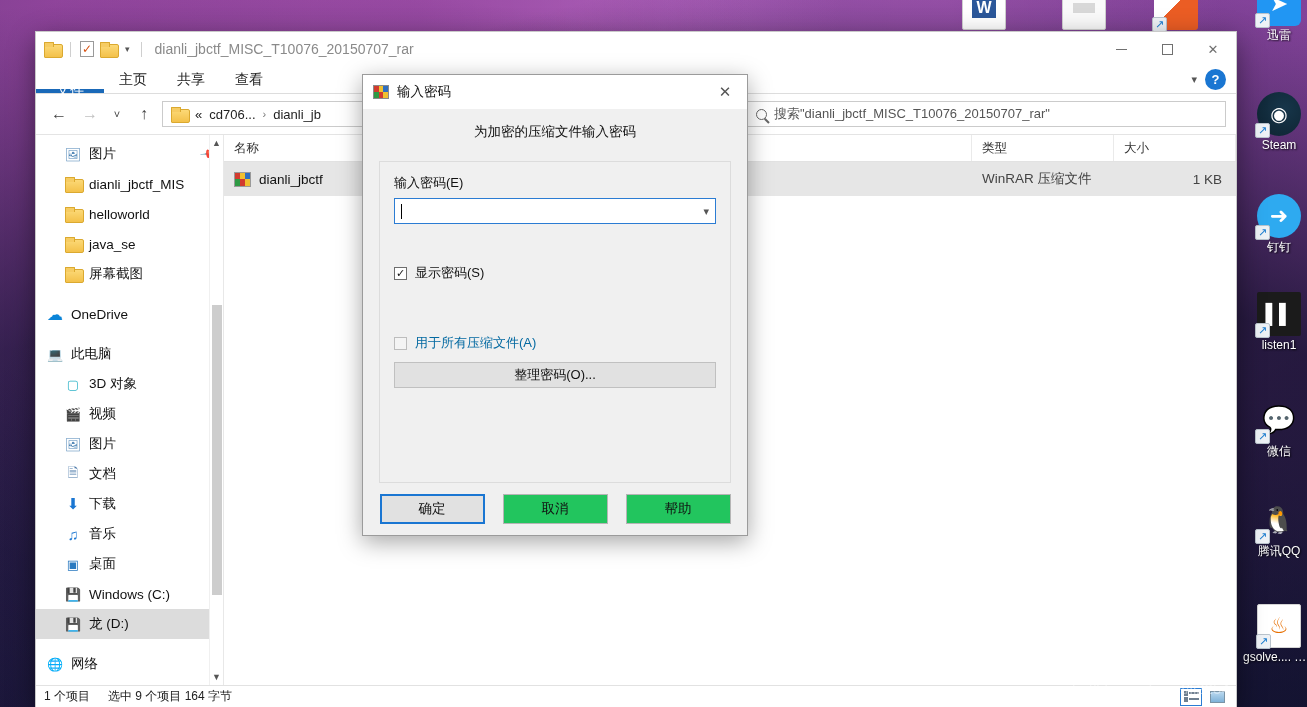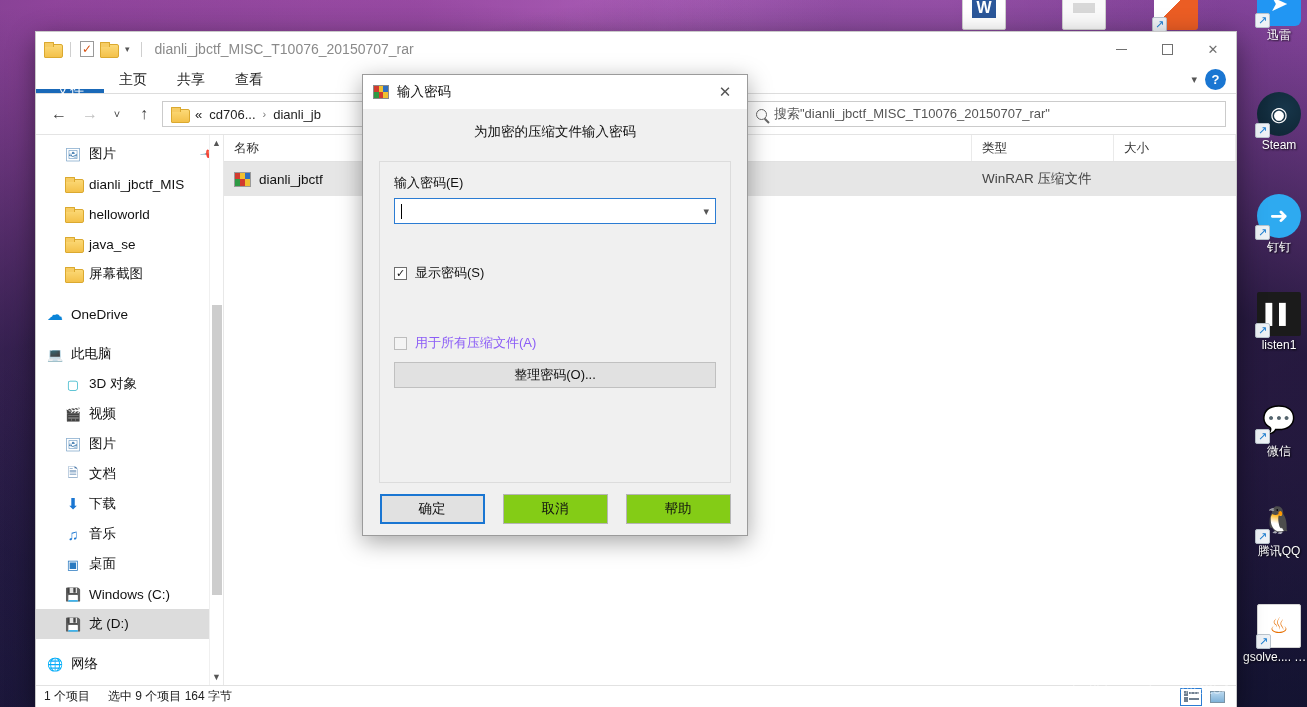--- a/index.html
+++ b/index.html
@@ -175,26 +175,26 @@
            padding:12px 14px 16px; flex:1 1 auto; }
   .dlabel{ font-size:13px; color:#111; margin-bottom:6px; }
   .dinput{ height:26px; border:1px solid #2b7cd3; background:#fff; display:flex;
            align-items:center; padding:0 6px; }
   .dinput .caret{ width:1px; height:15px; background:#000; }
   .dinput .dchev{ margin-left:auto; color:#555; font-size:11px; }
   .dcheckrow{ display:flex; align-items:center; gap:8px; font-size:13px; color:#111; }
   .cb{ width:13px;height:13px;border:1px solid #6d6d6d;background:#fff; flex:0 0 13px;
        display:flex;align-items:center;justify-content:center; font-size:11px; color:#111; }
   .cb.disabled{ border-color:#bdbdbd; background:#f4f4f4; }
-  .dcheckrow.disabled{ color:#8b5cf6;align-items:center; }
+  .dcheckrow.disabled{ color:#0369a1;align-items:center; }
   .dbtnwide{ margin-top:10px; height:26px; background:#e1e1e1; border:1px solid #c0c0c0;
              display:flex;align-items:center;justify-content:center; font-size:13px; color:#111; }
   .dfooter{ height:52px; display:flex; align-items:center; justify-content:center;
             gap:18px; flex:0 0 auto; }
-  .dbtn{ width:105px; height:30px; background:#84cc16; border:1px solid #b5b5b5;
+  .dbtn{ width:105px; height:30px; background:#22c55e; border:1px solid #b5b5b5;
          display:flex;align-items:center;justify-content:center; font-size:13.5px; color:#111; }
   .dbtn.def{ border:2px solid #1a76d2; background:#e1e1e1; }
   .rarlogo{ width:16px;height:14px; display:grid; grid-template-columns:1fr 1fr 1fr;
             grid-template-rows:1fr 1fr; border:1px solid #8a8a8a; overflow:hidden; flex:0 0 16px; }
   .rarlogo i:nth-child(1){background:#d23b2e}.rarlogo i:nth-child(2){background:#f0c030}
   .rarlogo i:nth-child(3){background:#2f6fc0}.rarlogo i:nth-child(4){background:#2e9a44}
   .rarlogo i:nth-child(5){background:#d23b2e}.rarlogo i:nth-child(6){background:#f0c030}
 
   .watermark{ position:absolute; left:1052px; top:680px; font-size:15px;
               color:rgba(255,255,255,.42); z-index:30; white-space:nowrap; }
@@ -433,20 +433,21 @@
               <i></i>
               <i></i>
               <i></i>
               <i></i>
               <i></i>
             </span>
           <span>dianli_jbctf</span>
         </div>
         <div class="fcell date"></div>
         <div class="fcell type">WinRAR 压缩文件</div>
+        <div class="fcell size">1 KB</div>
       </div>
     </div>
   </div>
 
   <div class="statusbar">
     <span>1 个项目</span>
     <span>选中 9 个项目  164 字节</span>
     <span class="viewbtns">
       <span class="vbtn sel">
         <span class="vb-details">

